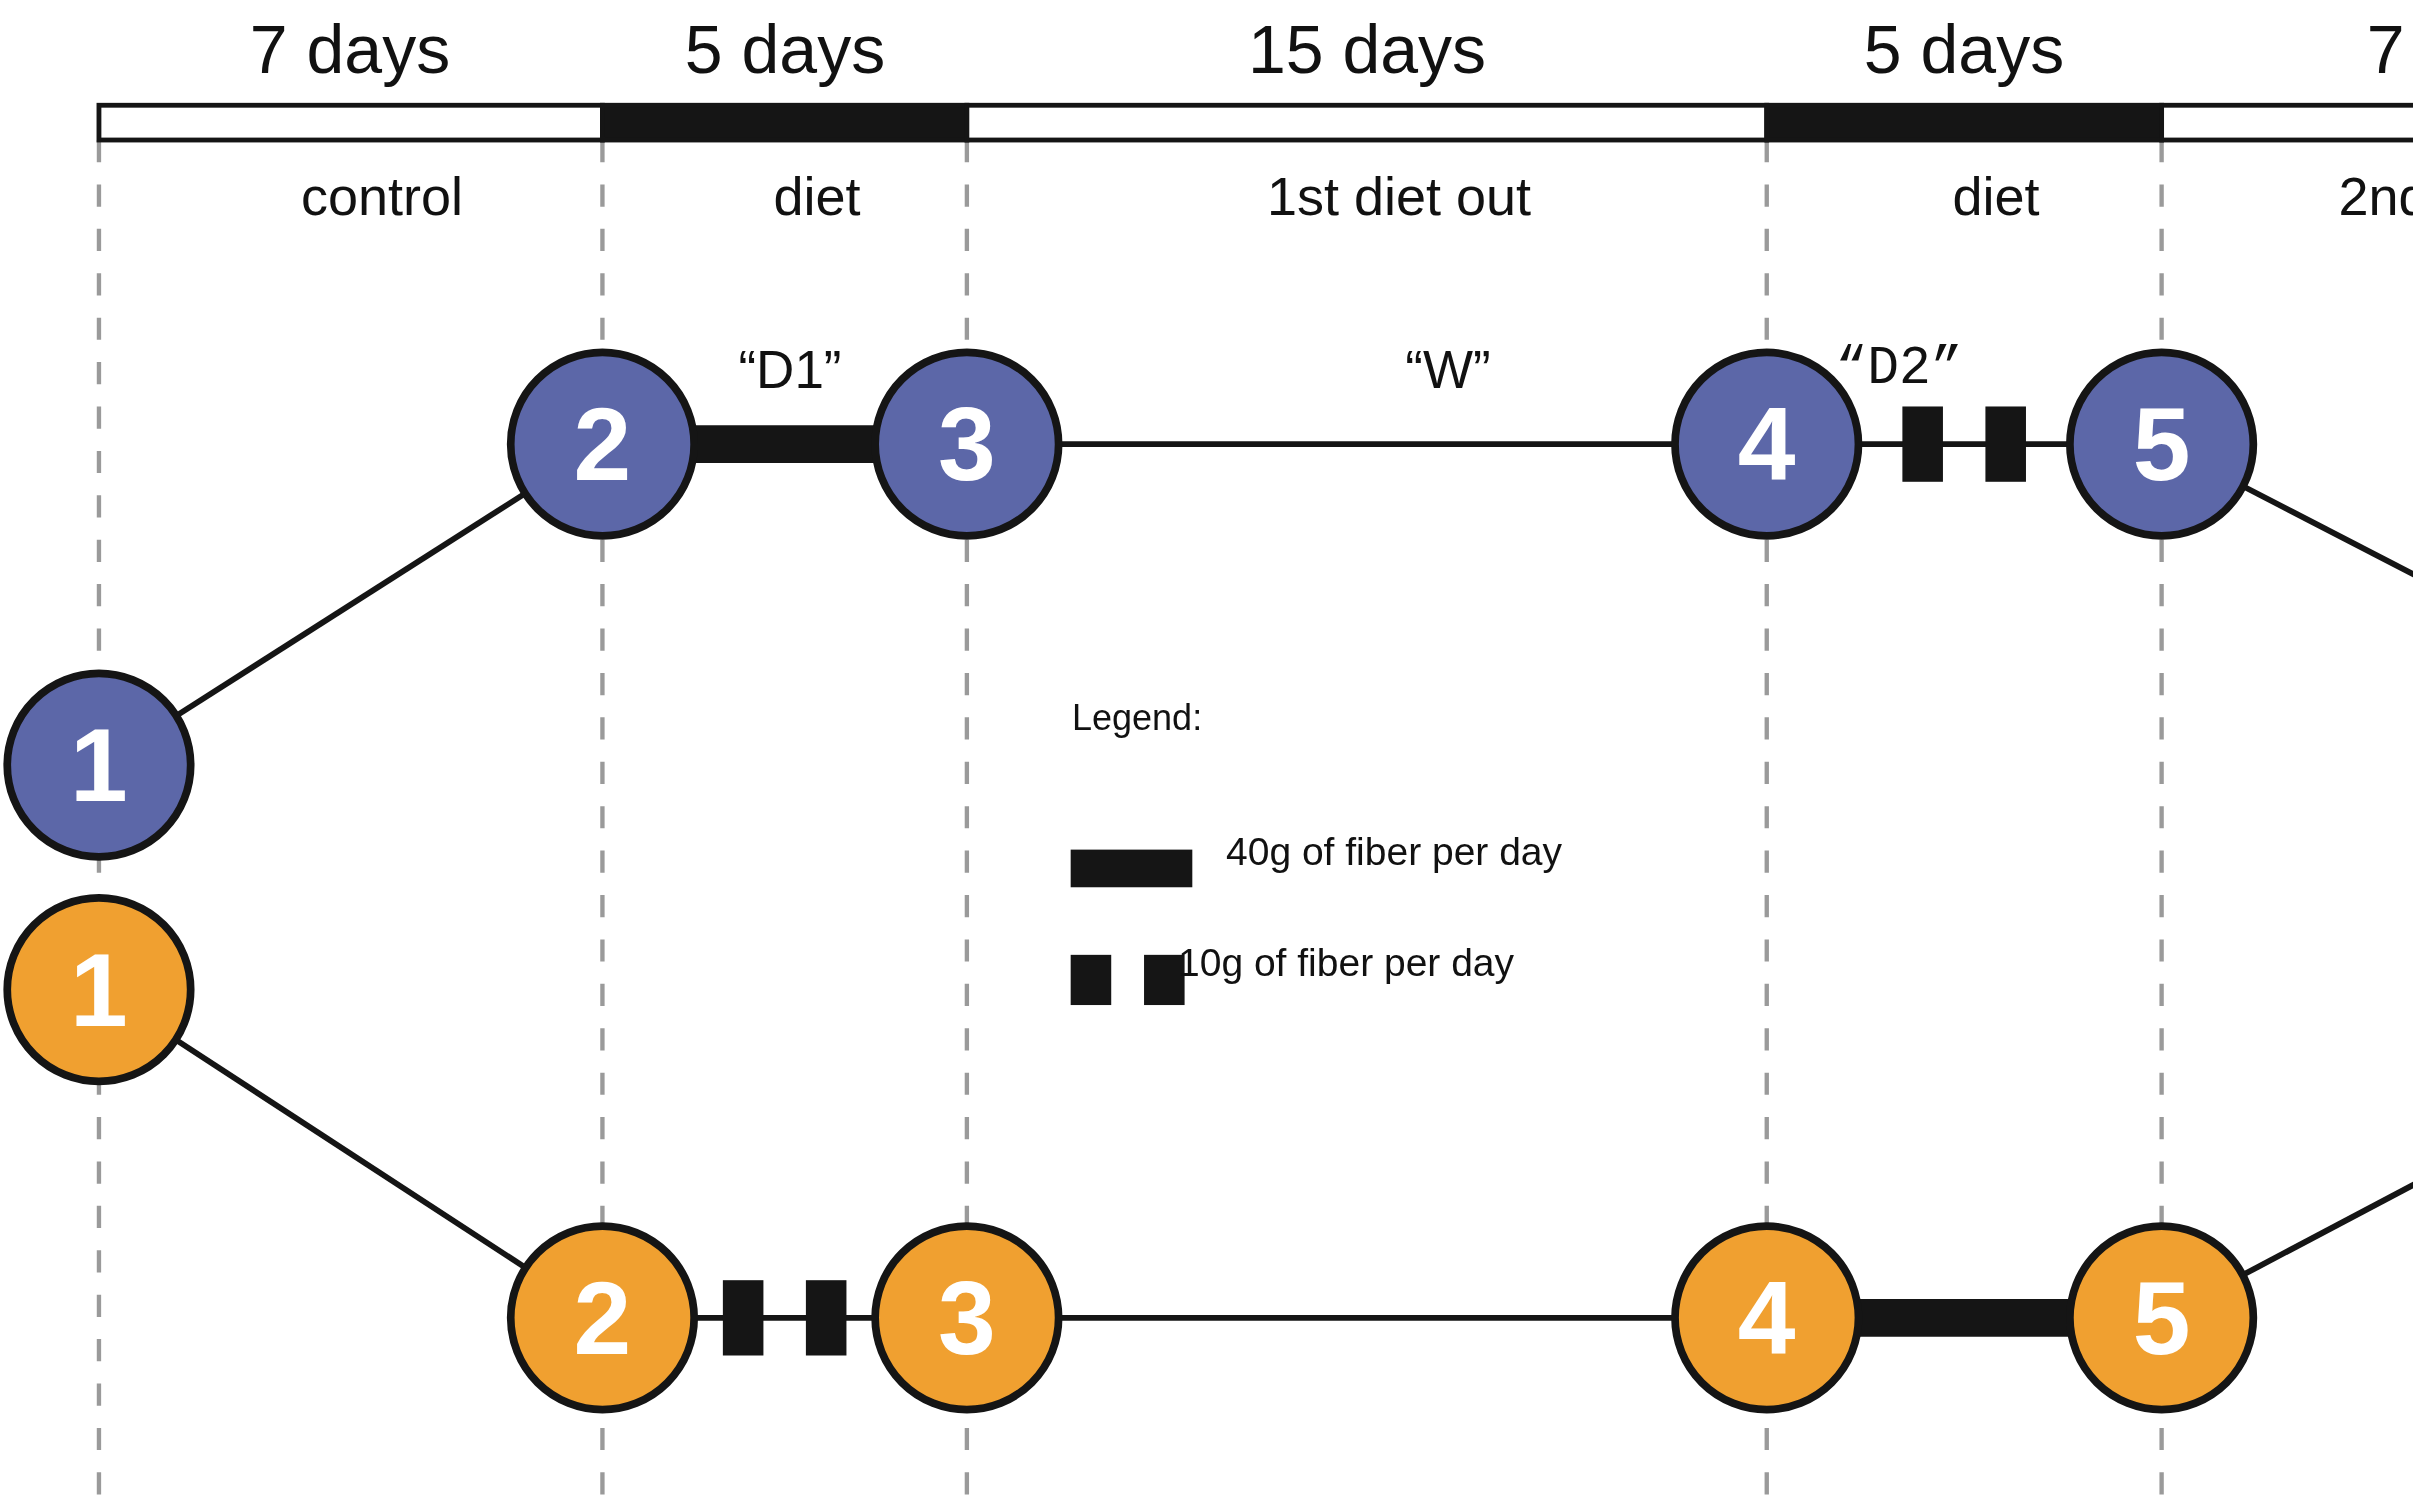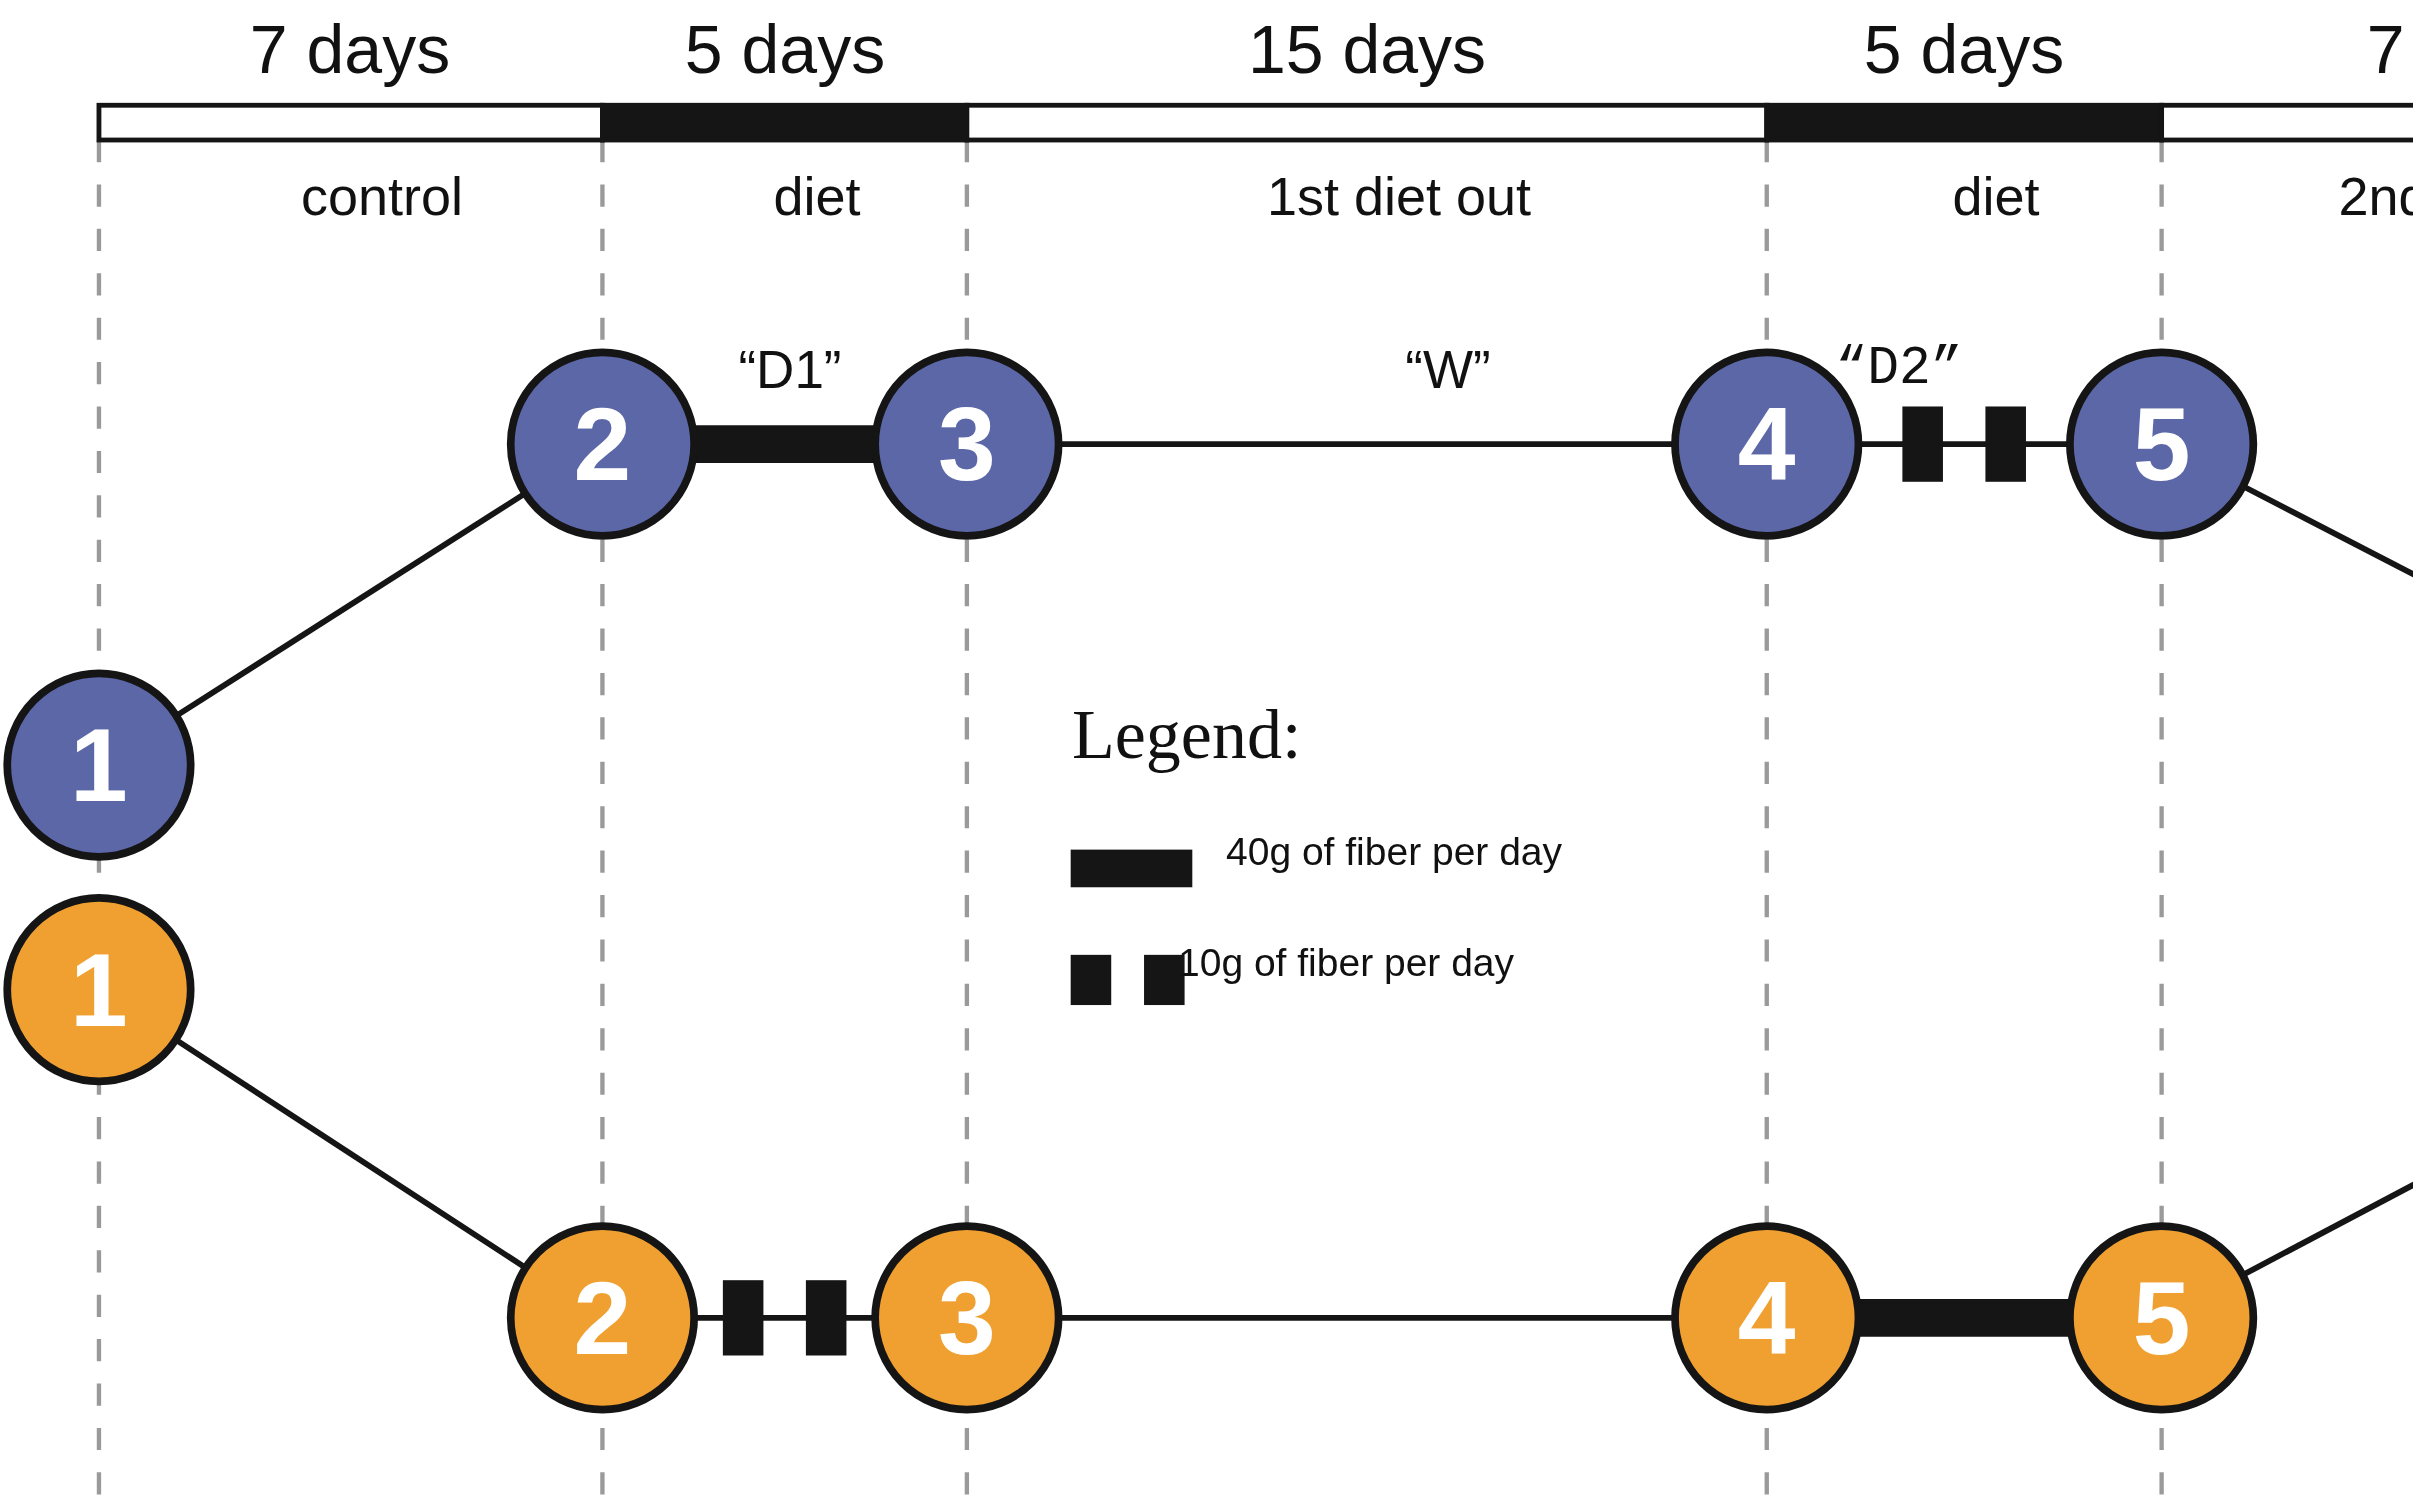--- a/index.html
+++ b/index.html
@@ -4,21 +4,21 @@
 <style>
   html,body{margin:0;padding:0;background:#fff;}
   body{width:2877px;height:1510px;position:relative;overflow:hidden;
        font-family:"Liberation Sans", sans-serif;color:#111;}
   #stage{position:absolute;inset:0;width:2877px;height:1510px;}
   svg.layer{position:absolute;left:0;top:0;width:2877px;height:1510px;}
   .txt{position:absolute;white-space:nowrap;color:#111;line-height:1;}
   .dur{font-size:68px;}
   .phase{font-size:54px;margin-left:32px;}
   .code{font-size:53px;}
-  .legend-title{font-size:70px;font-family:Liberation Serif, serif;}
+  .legend-title{font-size:36px;}
   .legend-label{font-size:39px;}
   .ctr{transform:translateX(-50%);}
 </style>
 </head>
 <body>
 
 <div id="stage">
 
   <svg class="layer" viewBox="0 0 5960 3128">
     <g id="guides">

